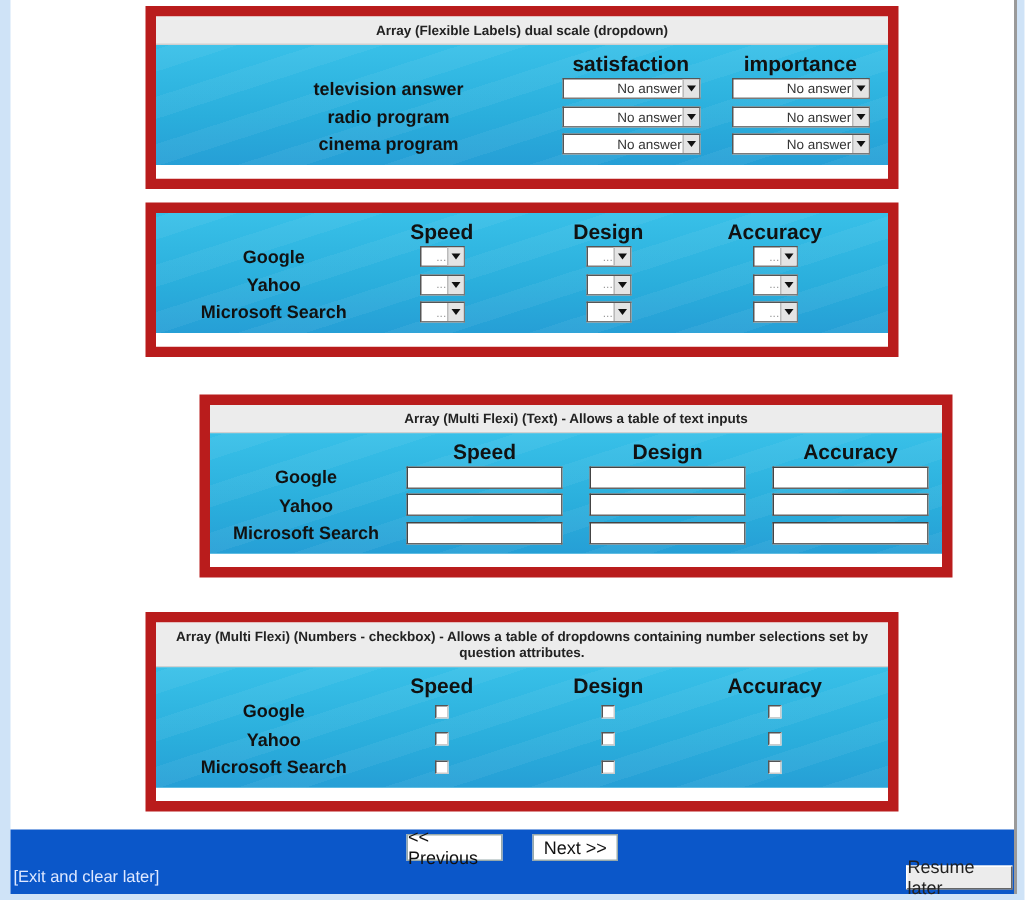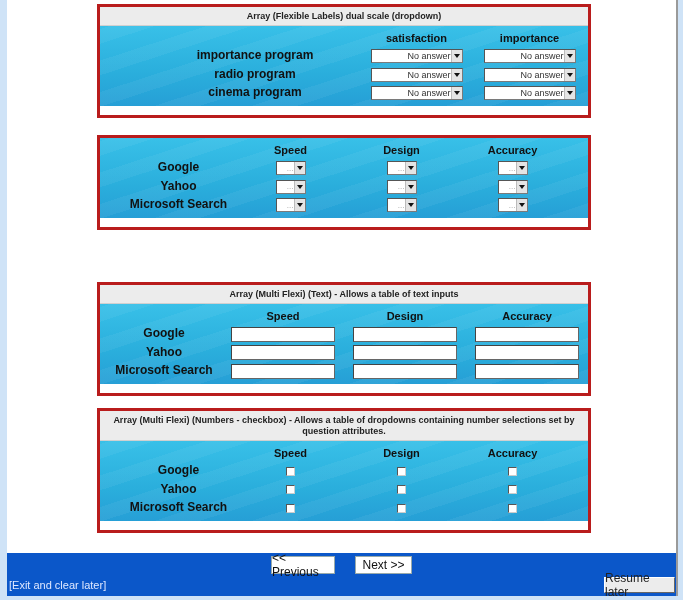--- a/index.html
+++ b/index.html
@@ -8,42 +8,42 @@
     background:#cfe3f7;
     font-family:"Liberation Sans", sans-serif;
   }
   .page {
     position:absolute; left:7px; top:0; width:669px; height:596px;
     background:#ffffff;
     border-right:2px solid #9a9a9a;
   }
   .question {
     position:absolute; left:90px; width:488px;
-    border:3px solid #b91c1c; background:#fff;
+    border:7px solid #b91c1c; background:#fff;
   }
   .q-header {
     background:#ececec; text-align:center;
     font-size:9px; font-weight:bold; color:#222;
     padding:4px 6px 3px; line-height:11px;
     border-bottom:1px solid #d0d0d0;
   }
   .q-body {
     background:#2fb6e0;
     background-image: linear-gradient(180deg,#38c0e8 0%,#2aaedc 60%,#269fd6 100%);
     position:relative; overflow:hidden;
   }
   .q-body::before {
     content:""; position:absolute; inset:0;
     background: repeating-linear-gradient(-18deg, rgba(255,255,255,0.05) 0 14px, rgba(255,255,255,0) 14px 30px);
     pointer-events:none;
   }
   .q-foot { height:9px; background:#fff; }
   table.grid { border-collapse:collapse; position:relative; }
   table.grid th {
-    font-size:11px; font-weight:bold; color:#111; text-align:center; padding:0; height:16px;
+    font-size:14px; font-weight:bold; color:#111; text-align:center; padding:0; height:16px;
   }
   table.grid td { padding:0; text-align:center; height:18.5px; }
   td.rowlabel { font-size:12px; font-weight:bold; color:#111; text-align:center; }
   .select {
     display:inline-flex; align-items:center; position:relative;
     height:14px; background:#fff; border:1px solid #7a7a7a;
     border-top-color:#555; border-left-color:#555;
     box-sizing:border-box; vertical-align:middle;
   }
   .select .val { font-size:9px; color:#333; padding-left:3px; flex:1; text-align:right; white-space:nowrap; overflow:hidden; }
@@ -95,21 +95,21 @@
     <div class="q-header">Array (Flexible Labels) dual scale (dropdown)</div>
     <div class="q-body">
       <table class="grid" style="margin-left:60px; margin-top:4px; margin-bottom:4px;">
         <tbody>
             <tr>
           <th style="width:190px;"></th>
           <th style="width:133px;">satisfaction</th>
           <th style="width:93px;margin-top:15px;">importance</th>
         </tr>
         <tr>
-          <td class="rowlabel">importance program</td>
+          <td class="rowlabel">television answer</td>
           <td><span class="select" style="width:92px;">
                   <span class="val">No answer</span>
                   <span class="arrow"></span>
                 </span></td>
           <td><span class="select" style="width:92px;">
                   <span class="val">No answer</span>
                   <span class="arrow"></span>
                 </span></td>
         </tr>
         <tr>
@@ -194,21 +194,21 @@
                   <span class="val">...</span>
                   <span class="arrow"></span>
                 </span></td>
         </tr>
       </tbody>
         </table>
     </div>
     <div class="q-foot"></div>
   </div>
 
-  <div class="question" style="top:282px;">
+  <div class="question" style="top:263px;margin-left:36px;">
     <div class="q-header">Array (Multi Flexi) (Text) - Allows a table of text inputs</div>
     <div class="q-body">
       <table class="grid" style="margin-left:6px; margin-top:4px; margin-bottom:4px;">
         <tbody>
             <tr>
           <th style="width:116px;"></th>
           <th style="width:122px;">Speed</th>
           <th style="width:122px;">Design</th>
           <th style="width:122px;">Accuracy</th>
         </tr>

